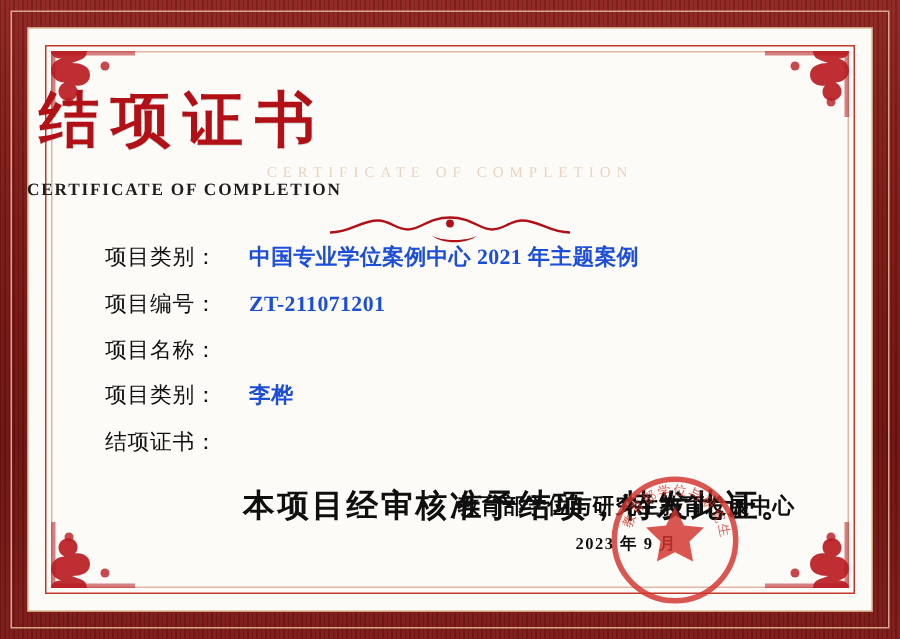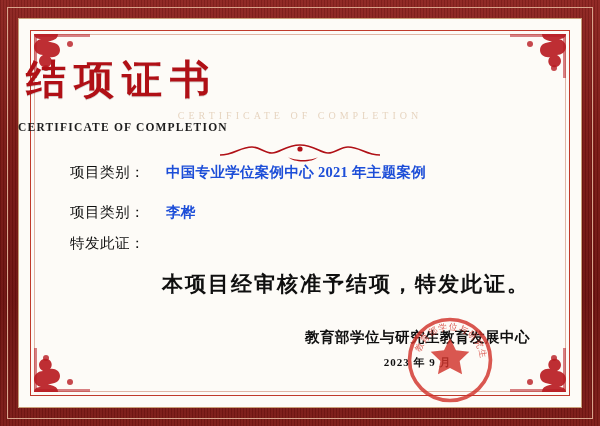--- a/index.html
+++ b/index.html
@@ -219,27 +219,32 @@
         </svg>
       </div>
     </div>
 
     <div class="fields">
       <div class="row">
         <div class="label">项目类别：</div>
         <div class="value">中国专业学位案例中心 2021 年主题案例</div>
       </div>
       <div class="row">
+        <div class="label">项目编号：</div>
+        <div class="value mono">ZT-211071201</div>
+      </div>
+      <div class="row">
+        <div class="label">项目名称：</div>
       </div>
       <div class="row">
         <div class="label">项目类别：</div>
         <div class="value">李桦</div>
       </div>
       <div class="row">
-        <div class="label">特发此证：</div>
+        <div class="label">结项证书：</div>
       </div>
 
       <div class="statement">本项目经审核准予结项，特发此证。</div>
     </div>
 
     <div class="issuer">
       <div>教育部学位与研究生教育发展中心</div>
       <div class="issue-date">2023 年 9 月</div>
     </div>
 

